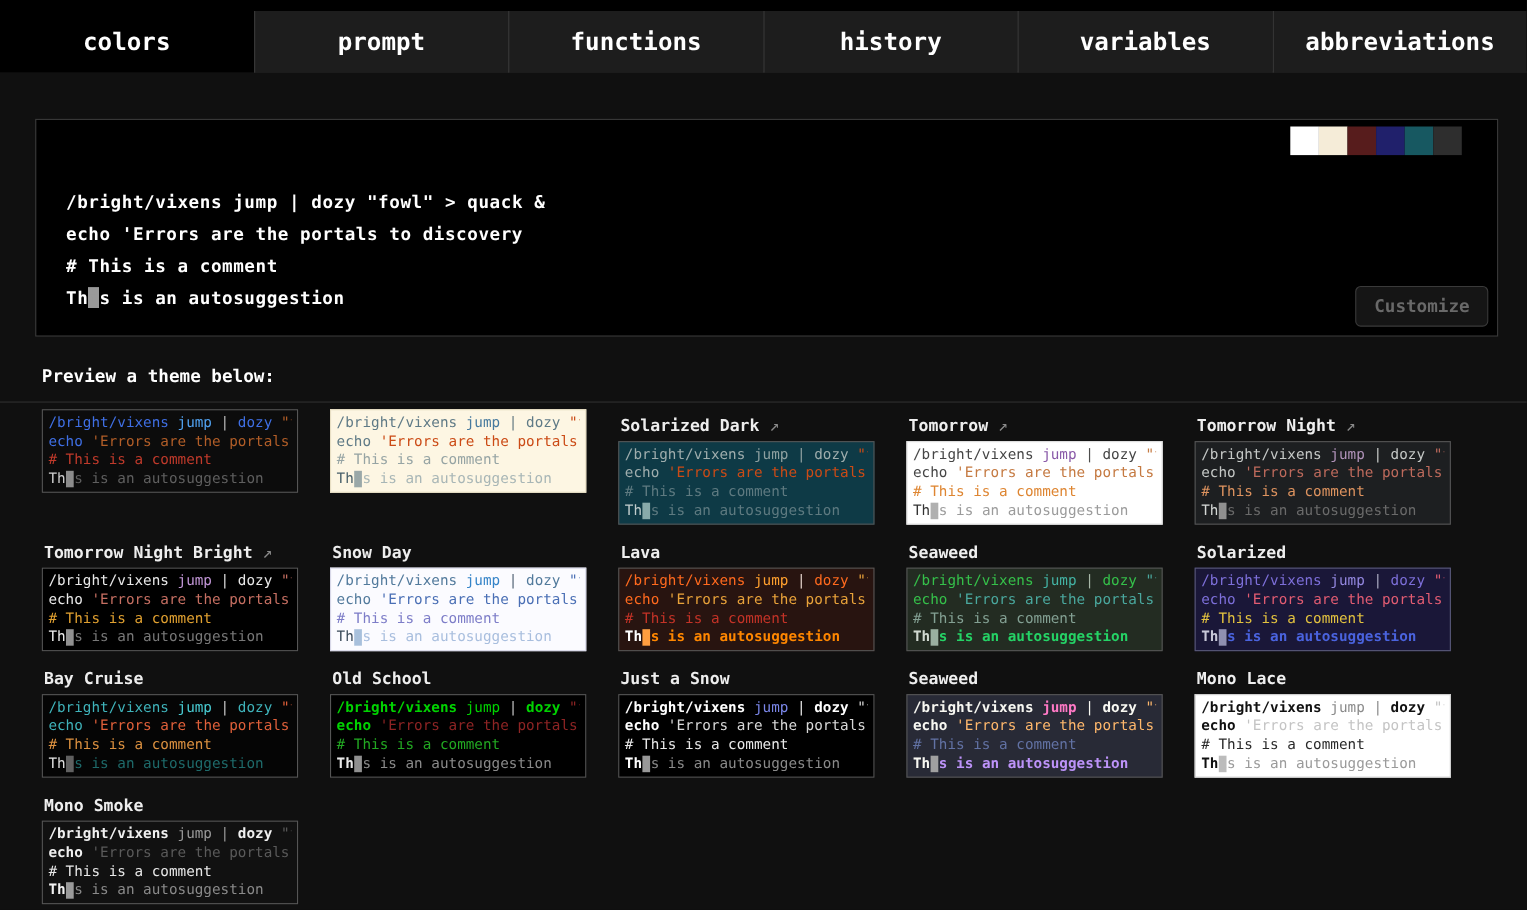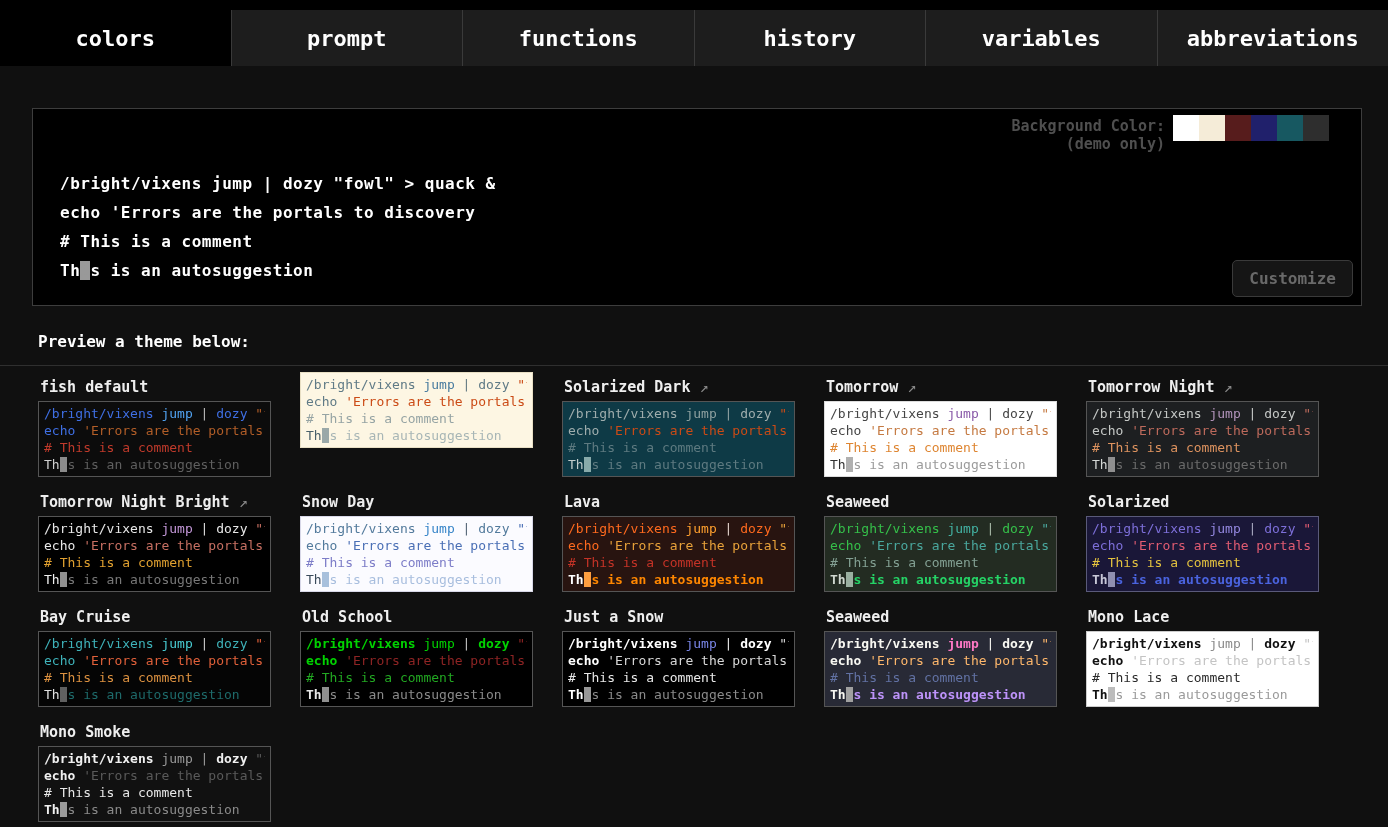--- a/index.html
+++ b/index.html
@@ -108,24 +108,20 @@
     <div class="tab">prompt</div>
     <div class="tab">functions</div>
     <div class="tab">history</div>
     <div class="tab">variables</div>
     <div class="tab">abbreviations</div>
   </div>
 
 <div class="demo-section">
   <div class="demo-box">
     <div class="demo-topright">
-      <div class="demo-labels">
-        <div>Background Color:</div>
-        <div>(demo only)</div>
-      </div>
       <div class="swatch-row">
           <div class="swatch" style="background: rgb(255, 255, 255);"></div>
           <div class="swatch" style="background: rgb(245, 236, 216);"></div>
           <div class="swatch" style="background: rgb(87, 28, 28);"></div>
           <div class="swatch" style="background: rgb(32, 32, 107);"></div>
           <div class="swatch" style="background: rgb(23, 88, 97);"></div>
           <div class="swatch" style="background: rgb(46, 46, 46);"></div>
           <div class="swatch" style="background: rgb(0, 0, 0);"></div>
         </div>
     </div>
@@ -137,21 +133,20 @@
       </div>
     <button class="customize-btn">Customize</button>
   </div>
 </div>
 
 <div class="preview-heading">Preview a theme below:</div>
 
 <div class="theme-section">
   <div class="theme-grid">
       <div class="theme-cell">
-        <div class="theme-name">fish default</div>
         <div class="theme-card" style="background: rgb(12, 12, 12); border-color: rgb(85, 85, 85);">
           <div class="card-line"><span style="color: rgb(63, 111, 228);">/bright/vixens</span><span style="color: rgb(185, 185, 185);"> </span><span style="color: rgb(81, 163, 242);">jump</span><span style="color: rgb(185, 185, 185);"> | </span><span style="color: rgb(63, 111, 228);">dozy</span><span style="color: rgb(185, 185, 185);"> </span><span style="color: rgb(178, 94, 40);">"fowl"</span></div>
           <div class="card-line"><span style="color: rgb(63, 111, 228);">echo</span><span style="color: rgb(185, 185, 185);"> </span><span style="color: rgb(178, 94, 40);">'Errors are the portals to discovery</span></div>
           <div class="card-line"><span style="color: rgb(192, 58, 43);"># This is a comment</span></div>
           <div class="card-line"><span style="color: rgb(207, 207, 207);">Th</span><span style="color: rgb(140, 140, 140); background: rgb(140, 140, 140);">i</span><span style="color: rgb(95, 95, 95);">s is an autosuggestion</span></div>
         </div>
       </div>
       <div class="theme-cell">
         <div class="theme-card" style="background: rgb(253, 246, 227); border-color: rgb(232, 223, 196);">
           <div class="card-line"><span style="color: rgb(95, 122, 134);">/bright/vixens</span><span style="color: rgb(101, 123, 131);"> </span><span style="color: rgb(71, 122, 158);">jump</span><span style="color: rgb(101, 123, 131);"> | </span><span style="color: rgb(95, 122, 134);">dozy</span><span style="color: rgb(101, 123, 131);"> </span><span style="color: rgb(203, 75, 22);">"fowl"</span></div>

